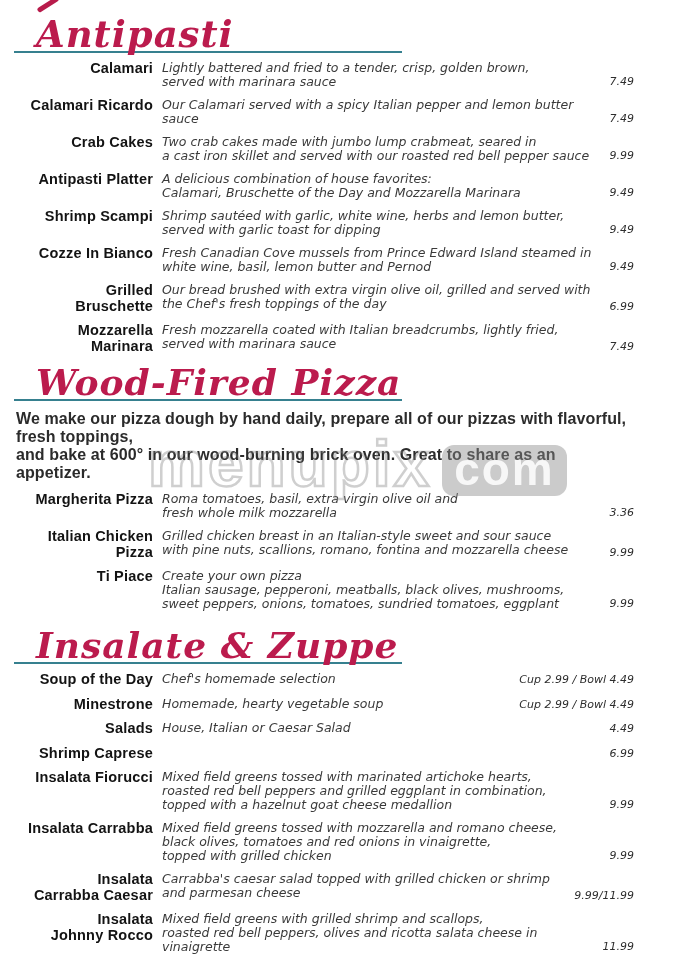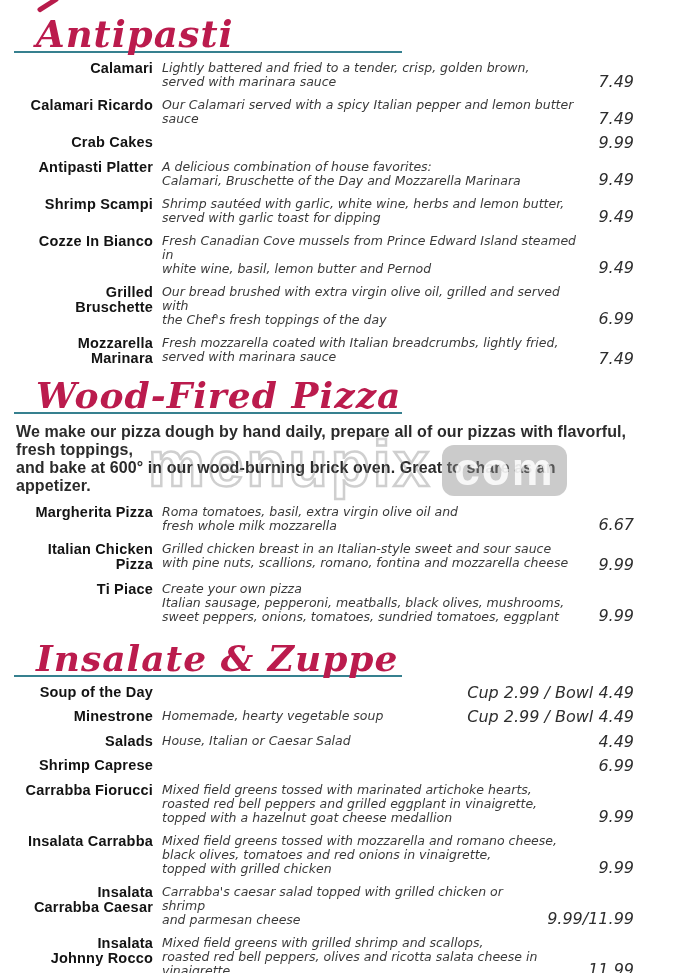--- a/index.html
+++ b/index.html
@@ -63,21 +63,21 @@
     color: #3a3a3a;
     white-space: pre-line;
   }
   .price {
     margin-left: auto;
     flex: 0 0 auto;
     align-self: flex-end;
     text-align: right;
     font-family: "DejaVu Sans", sans-serif;
     font-style: italic;
-    font-size: 16px;
+    font-size: 11px;
     line-height: 15.5px;
     color: #2e2e2e;
     padding-left: 8px;
     white-space: nowrap;
   }
 
   .intro {
     margin: 9px 0 10px 2px;
     font-weight: bold;
     font-size: 16px;
@@ -134,20 +134,22 @@
 served with marinara sauce</div>
         <div class="price">7.49</div>
       </div>
       <div class="row">
         <div class="name">Calamari Ricardo</div>
         <div class="desc">Our Calamari served with a spicy Italian pepper and lemon butter sauce</div>
         <div class="price">7.49</div>
       </div>
       <div class="row">
         <div class="name">Crab Cakes</div>
+        <div class="desc">Two crab cakes made with jumbo lump crabmeat, seared in
+a cast iron skillet and served with our roasted red bell pepper sauce</div>
         <div class="price">9.99</div>
       </div>
       <div class="row">
         <div class="name">Antipasti Platter</div>
         <div class="desc">A delicious combination of house favorites:
 Calamari, Bruschette of the Day and Mozzarella Marinara</div>
         <div class="price">9.49</div>
       </div>
       <div class="row">
         <div class="name">Shrimp Scampi</div>
@@ -182,21 +184,21 @@
     <div class="section-head">
       <span class="script-title">Wood-Fired Pizza</span>
     </div>
     <div class="intro">We make our pizza dough by hand daily, prepare all of our pizzas with flavorful, fresh toppings,
 and bake at 600° in our wood-burning brick oven. Great to share as an appetizer.</div>
     <div class="rows">
       <div class="row">
         <div class="name">Margherita Pizza</div>
         <div class="desc">Roma tomatoes, basil, extra virgin olive oil and
 fresh whole milk mozzarella</div>
-        <div class="price">6.67</div>
+        <div class="price">3.36</div>
       </div>
       <div class="row">
         <div class="name">Italian Chicken
 Pizza</div>
         <div class="desc">Grilled chicken breast in an Italian-style sweet and sour sauce
 with pine nuts, scallions, romano, fontina and mozzarella cheese</div>
         <div class="price">9.99</div>
       </div>
       <div class="row">
         <div class="name">Ti Piace</div>
@@ -208,40 +210,41 @@
     </div>
   </div>
 
   <div class="sec3">
     <div class="section-head">
       <span class="script-title">Insalate &amp; Zuppe</span>
     </div>
     <div class="rows">
       <div class="row">
         <div class="name">Soup of the Day</div>
+        <div class="desc">Chef's homemade selection</div>
         <div class="price">Cup 2.99 / Bowl 4.49</div>
       </div>
       <div class="row">
         <div class="name">Minestrone</div>
         <div class="desc">Homemade, hearty vegetable soup</div>
         <div class="price">Cup 2.99 / Bowl 4.49</div>
       </div>
       <div class="row">
         <div class="name">Salads</div>
         <div class="desc">House, Italian or Caesar Salad</div>
         <div class="price">4.49</div>
       </div>
       <div class="row">
         <div class="name">Shrimp Caprese</div>
         <div class="price">6.99</div>
       </div>
       <div class="row">
-        <div class="name">Carrabba Fiorucci</div>
+        <div class="name">Insalata Fiorucci</div>
         <div class="desc">Mixed field greens tossed with marinated artichoke hearts,
-roasted red bell peppers and grilled eggplant in vinaigrette,
+roasted red bell peppers and grilled eggplant in combination,
 topped with a hazelnut goat cheese medallion</div>
         <div class="price">9.99</div>
       </div>
       <div class="row">
         <div class="name">Insalata Carrabba</div>
         <div class="desc">Mixed field greens tossed with mozzarella and romano cheese,
 black olives, tomatoes and red onions in vinaigrette,
 topped with grilled chicken</div>
         <div class="price">9.99</div>
       </div>

